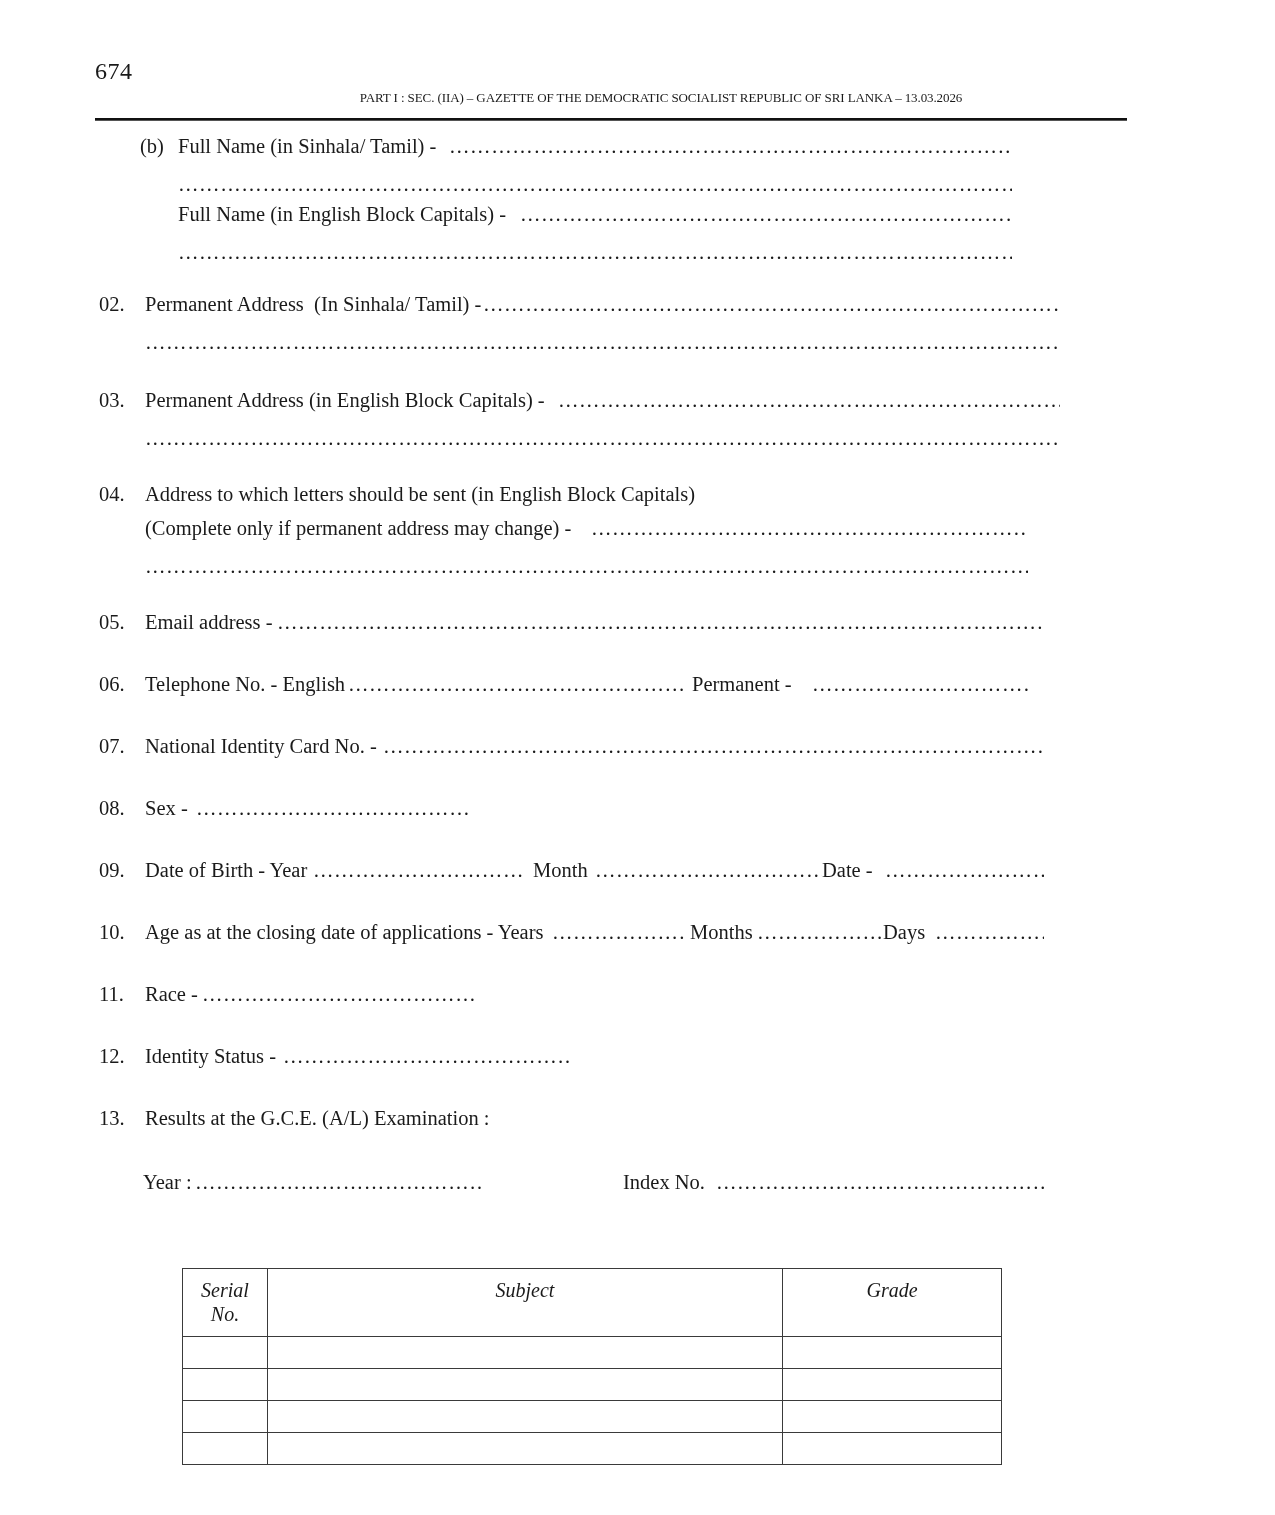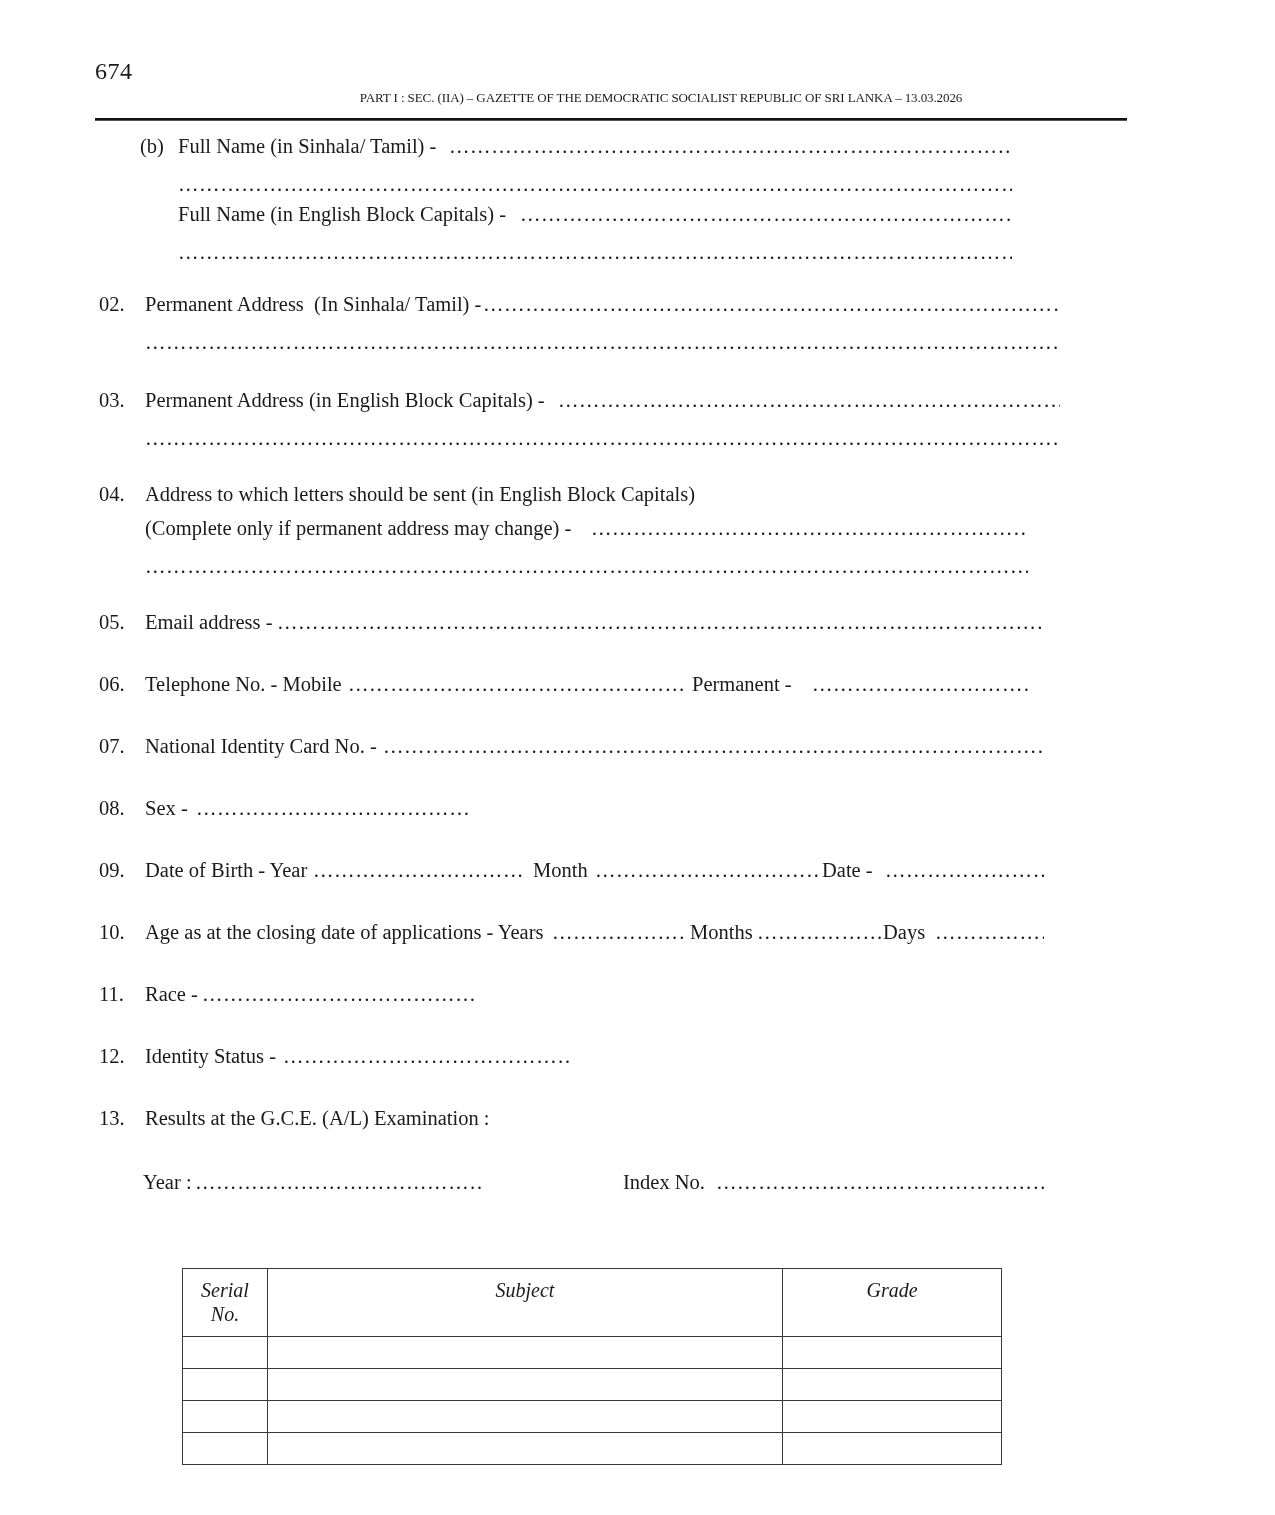--- a/index.html
+++ b/index.html
@@ -216,21 +216,21 @@
     </div>
 
     <div class="row" style="top:476px;">
       <span class="num">05.</span>
       <span class="txt" style="left:145px;">Email address -</span>
       <span class="dotline" style="left:277px; width:767px;">…………………………………………………………………………………………………………………………………………………………………………</span>
     </div>
 
     <div class="row" style="top:538px;">
       <span class="num">06.</span>
-      <span class="txt" style="left:145px;">Telephone No. - Mobile</span>
+      <span class="txt" style="left:145px;">Telephone No. - English</span>
       <span class="dotline" style="left:348px; width:336px;">…………………………………………………………………………………………………………………………………………………………………………</span>
       <span class="txt" style="left:692px;">Permanent -</span>
       <span class="dotline" style="left:812px; width:219px;">…………………………………………………………………………………………………………………………………………………………………………</span>
     </div>
 
     <div class="row" style="top:600px;">
       <span class="num">07.</span>
       <span class="txt" style="left:145px;">National Identity Card No. -</span>
       <span class="dotline" style="left:383px; width:661px;">…………………………………………………………………………………………………………………………………………………………………………</span>
     </div>

